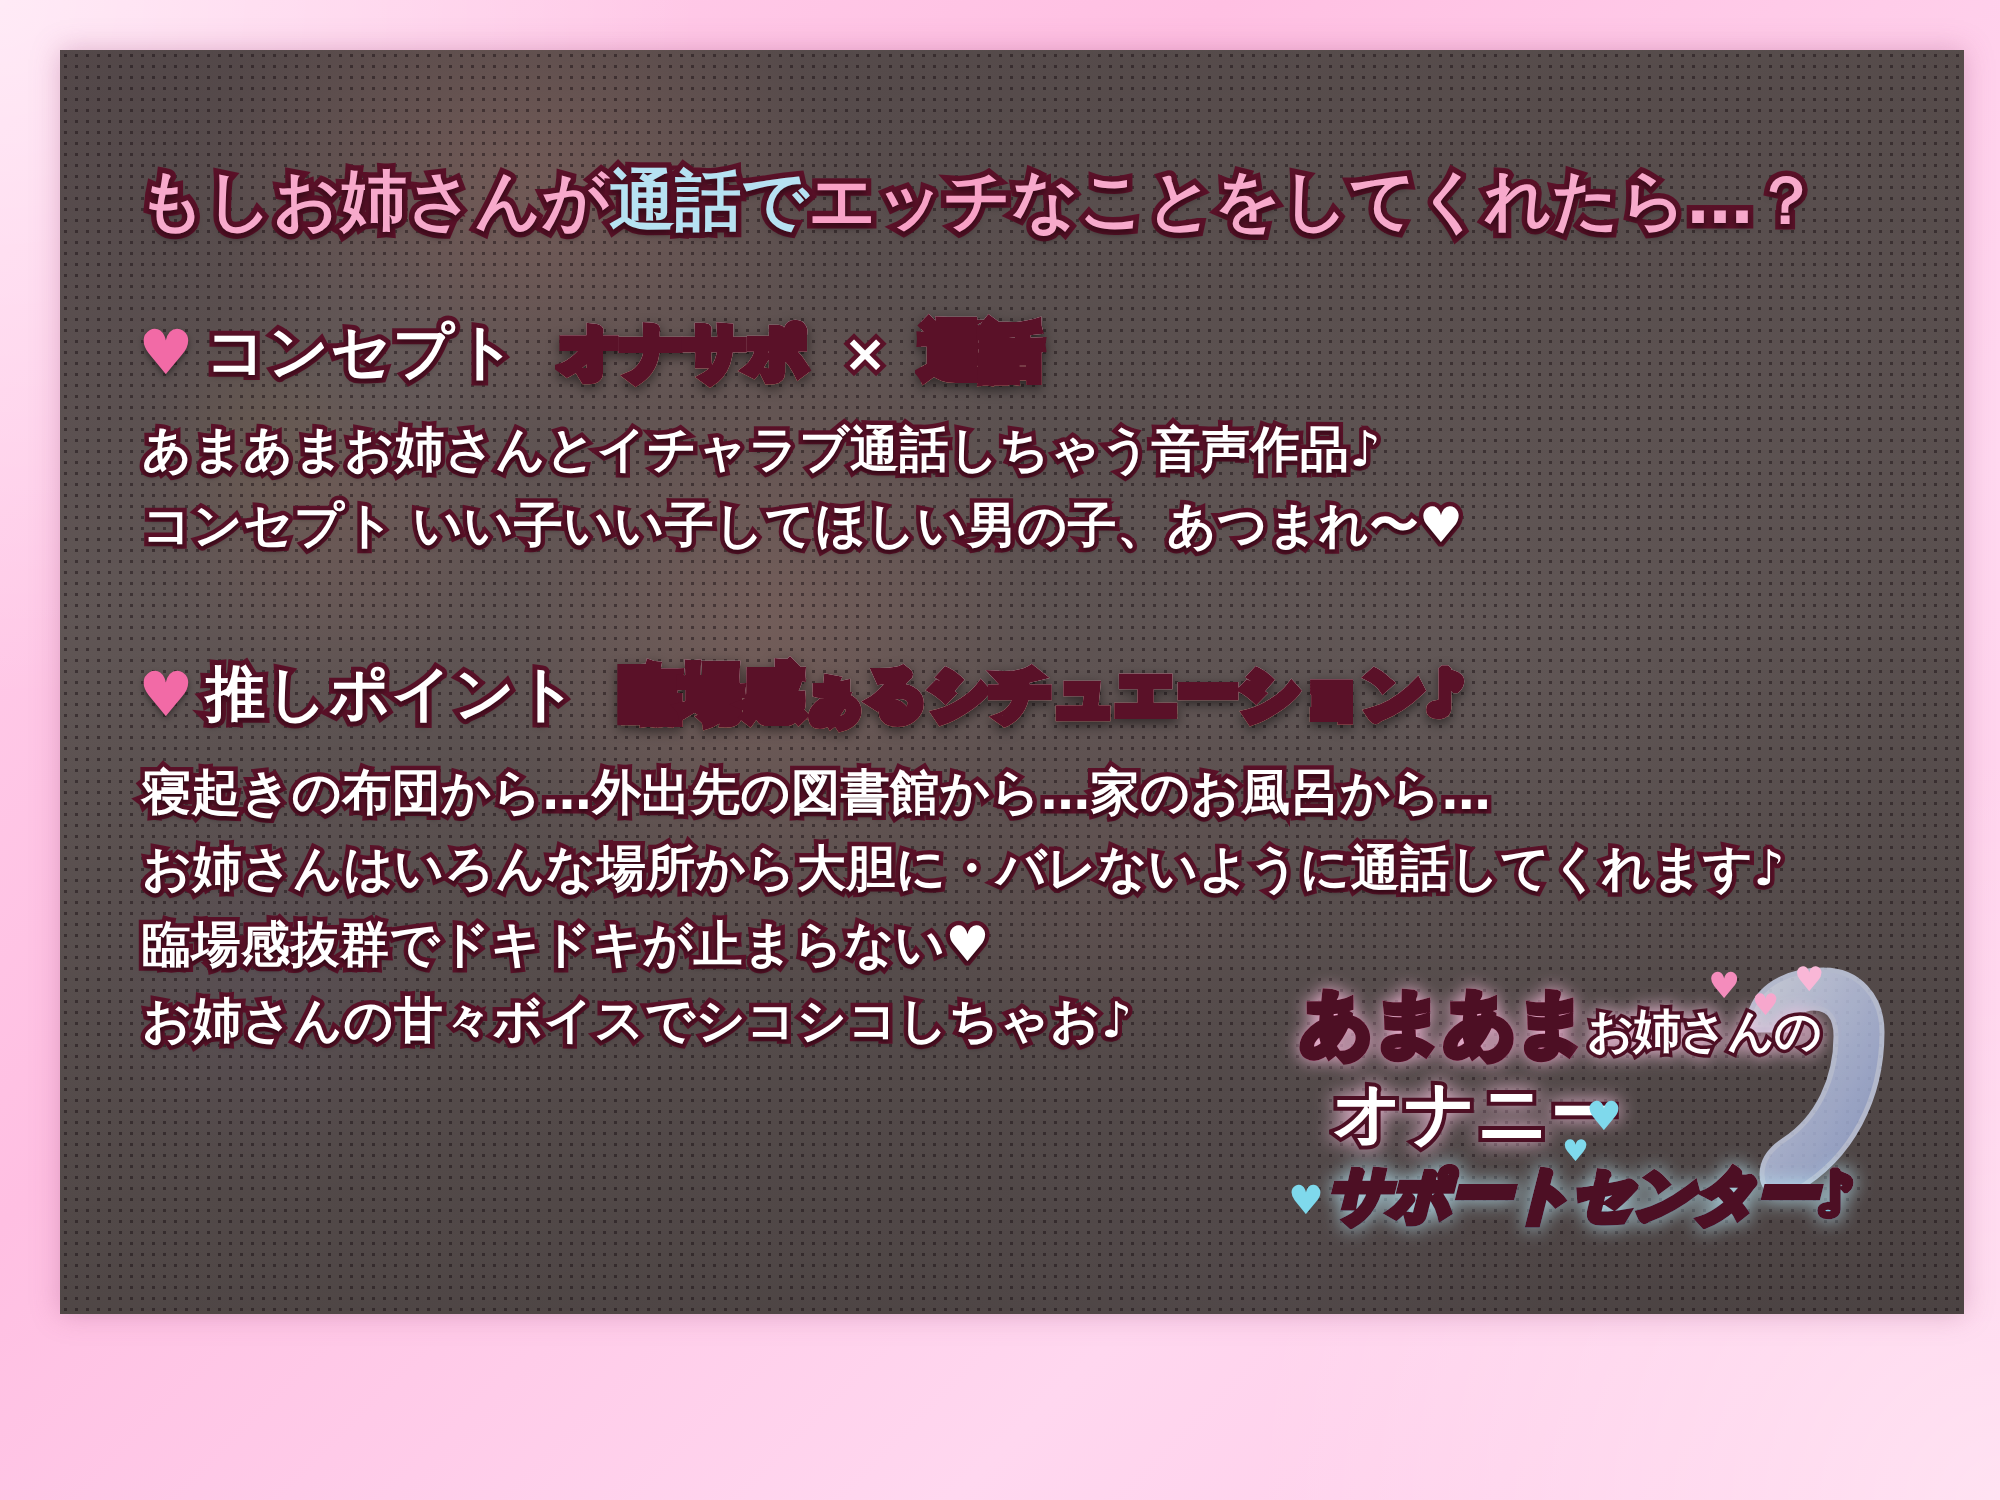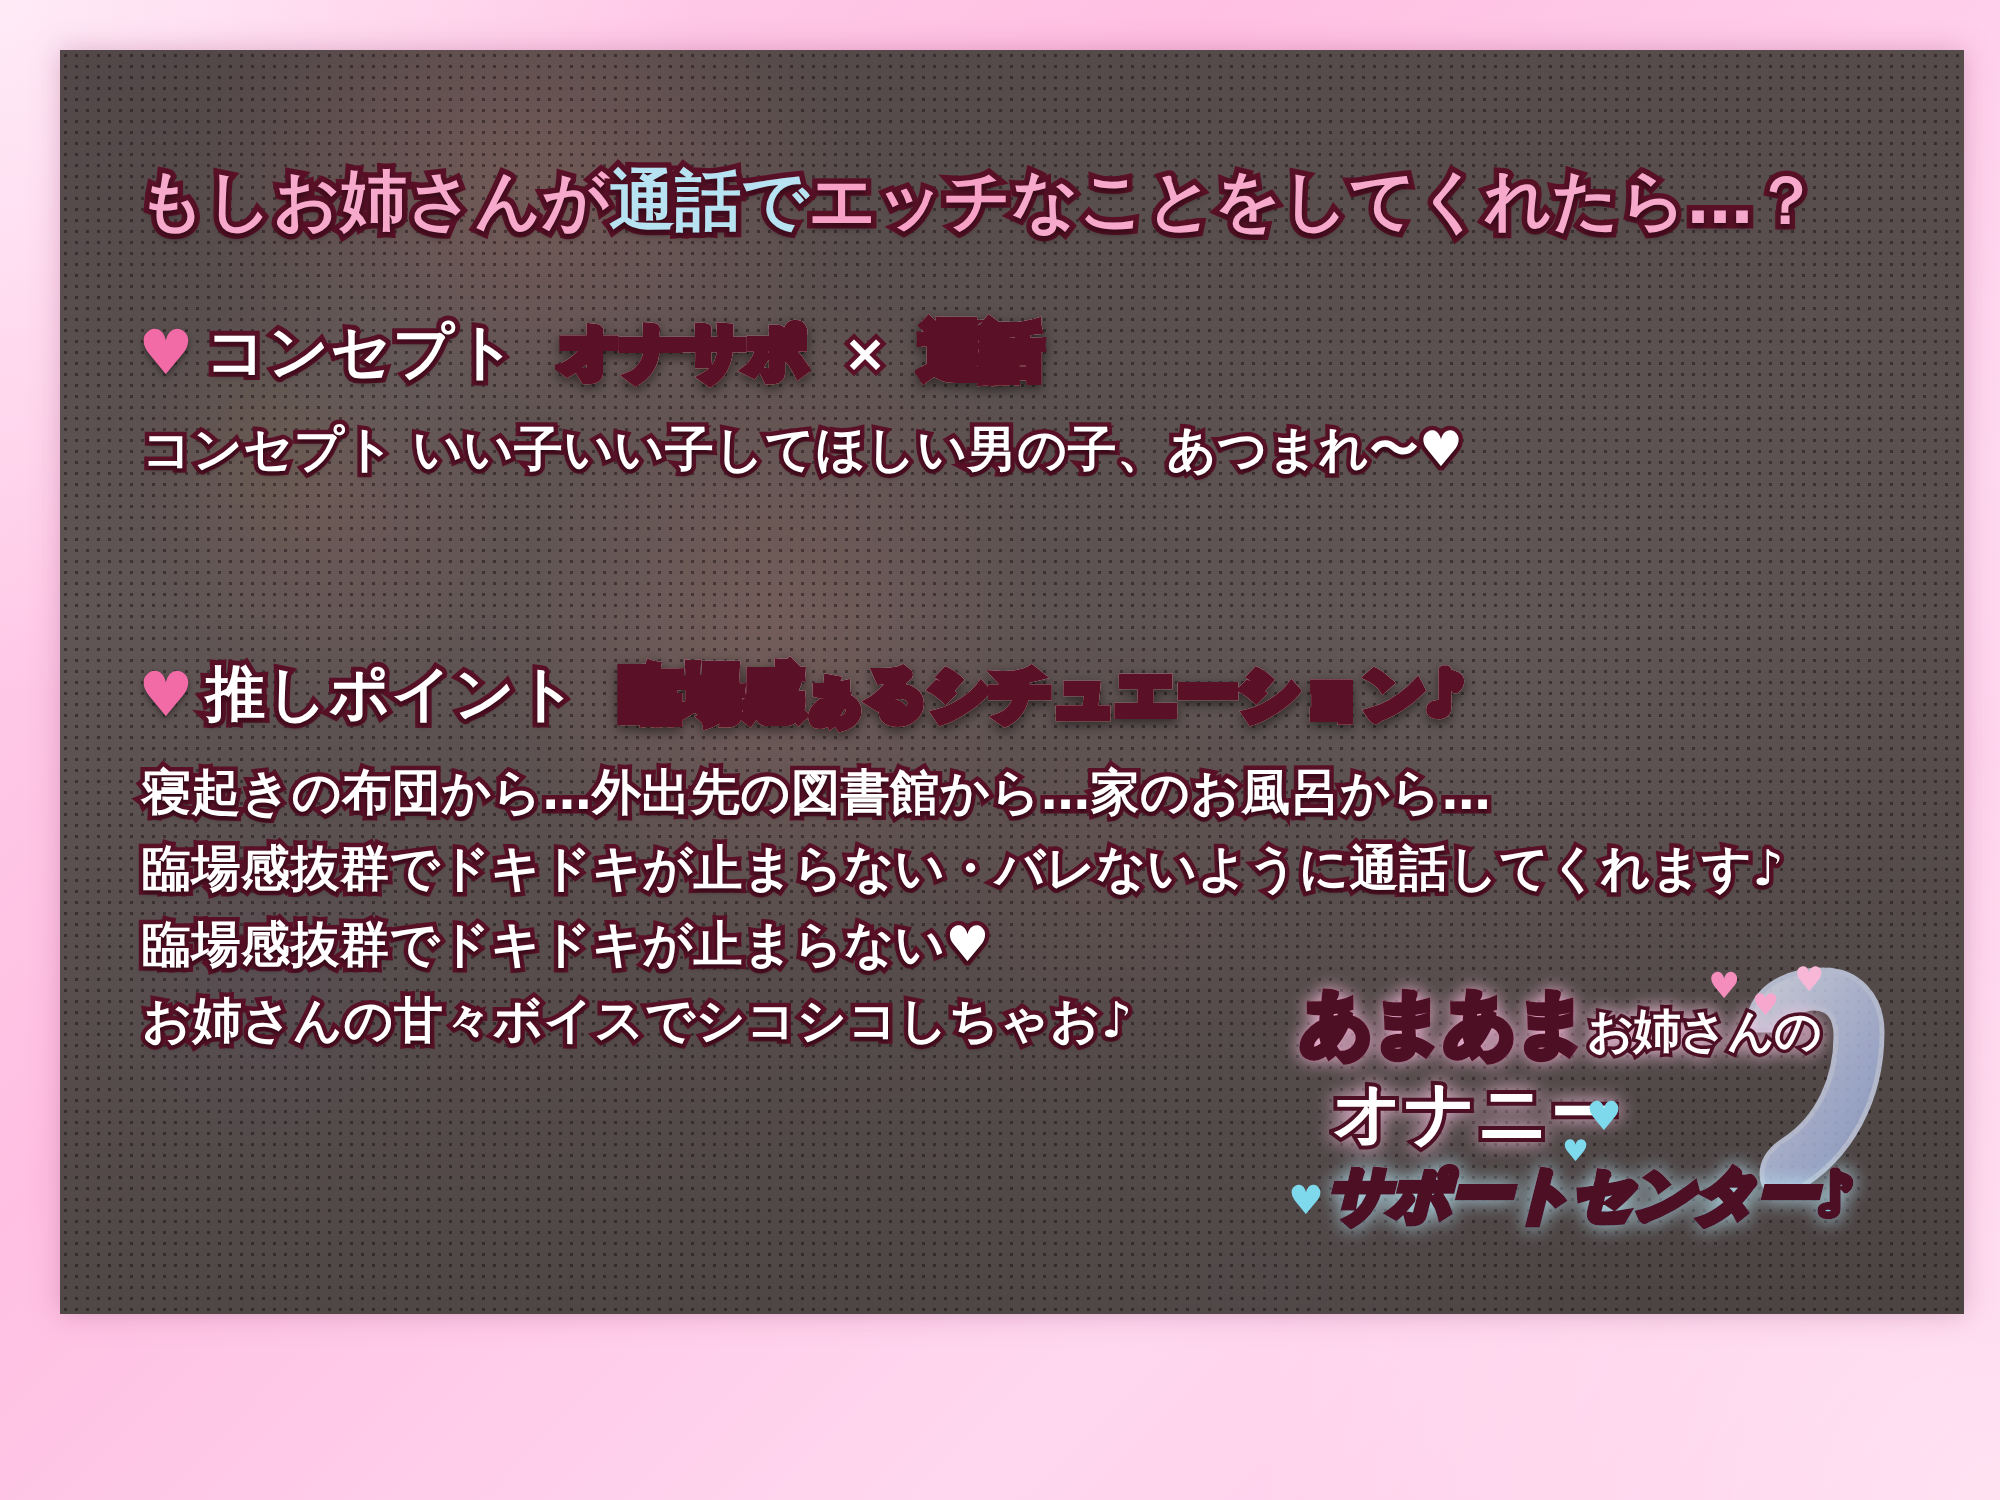--- a/index.html
+++ b/index.html
@@ -263,32 +263,33 @@
 
       <div class="section-head" id="concept-head">
         <span class="head-heart">♥</span>
         <span class="head-label">コンセプト</span>
         <span class="head-value">オナサポ</span>
         <span class="head-x">×</span>
         <span class="head-value" style="margin-left:0">通話</span>
       </div>
 
       <div id="concept-body">
+        <div class="body-line">あまあまお姉さんとイチャラブ通話しちゃう音声作品♪</div>
         <div class="body-line">コンセプト いい子いい子してほしい男の子、あつまれ〜♥</div>
       </div>
 
       <div class="section-head" id="point-head">
         <span class="head-heart">♥</span>
         <span class="head-label">推しポイント</span>
         <span class="head-value">臨場感ぁるシチュエーション♪</span>
       </div>
 
       <div id="point-body">
         <div class="body-line">寝起きの布団から…外出先の図書館から…家のお風呂から…</div>
-        <div class="body-line">臨場感抜群でドキドキが止まらない・バレないように通話してくれます♪</div>
+        <div class="body-line">お姉さんはいろんな場所から大胆に・バレないように通話してくれます♪</div>
         <div class="body-line">臨場感抜群でドキドキが止まらない♥</div>
         <div class="body-line">お姉さんの甘々ボイスでシコシコしちゃお♪</div>
       </div>
 
       <div id="logo">
 
         <svg class="phone" viewBox="0 0 230 250">
           <defs>
             <linearGradient id="hsg" x1="0" y1="0" x2="1" y2="1">
               <stop offset="0%" stop-color="#e9eefb"></stop>

